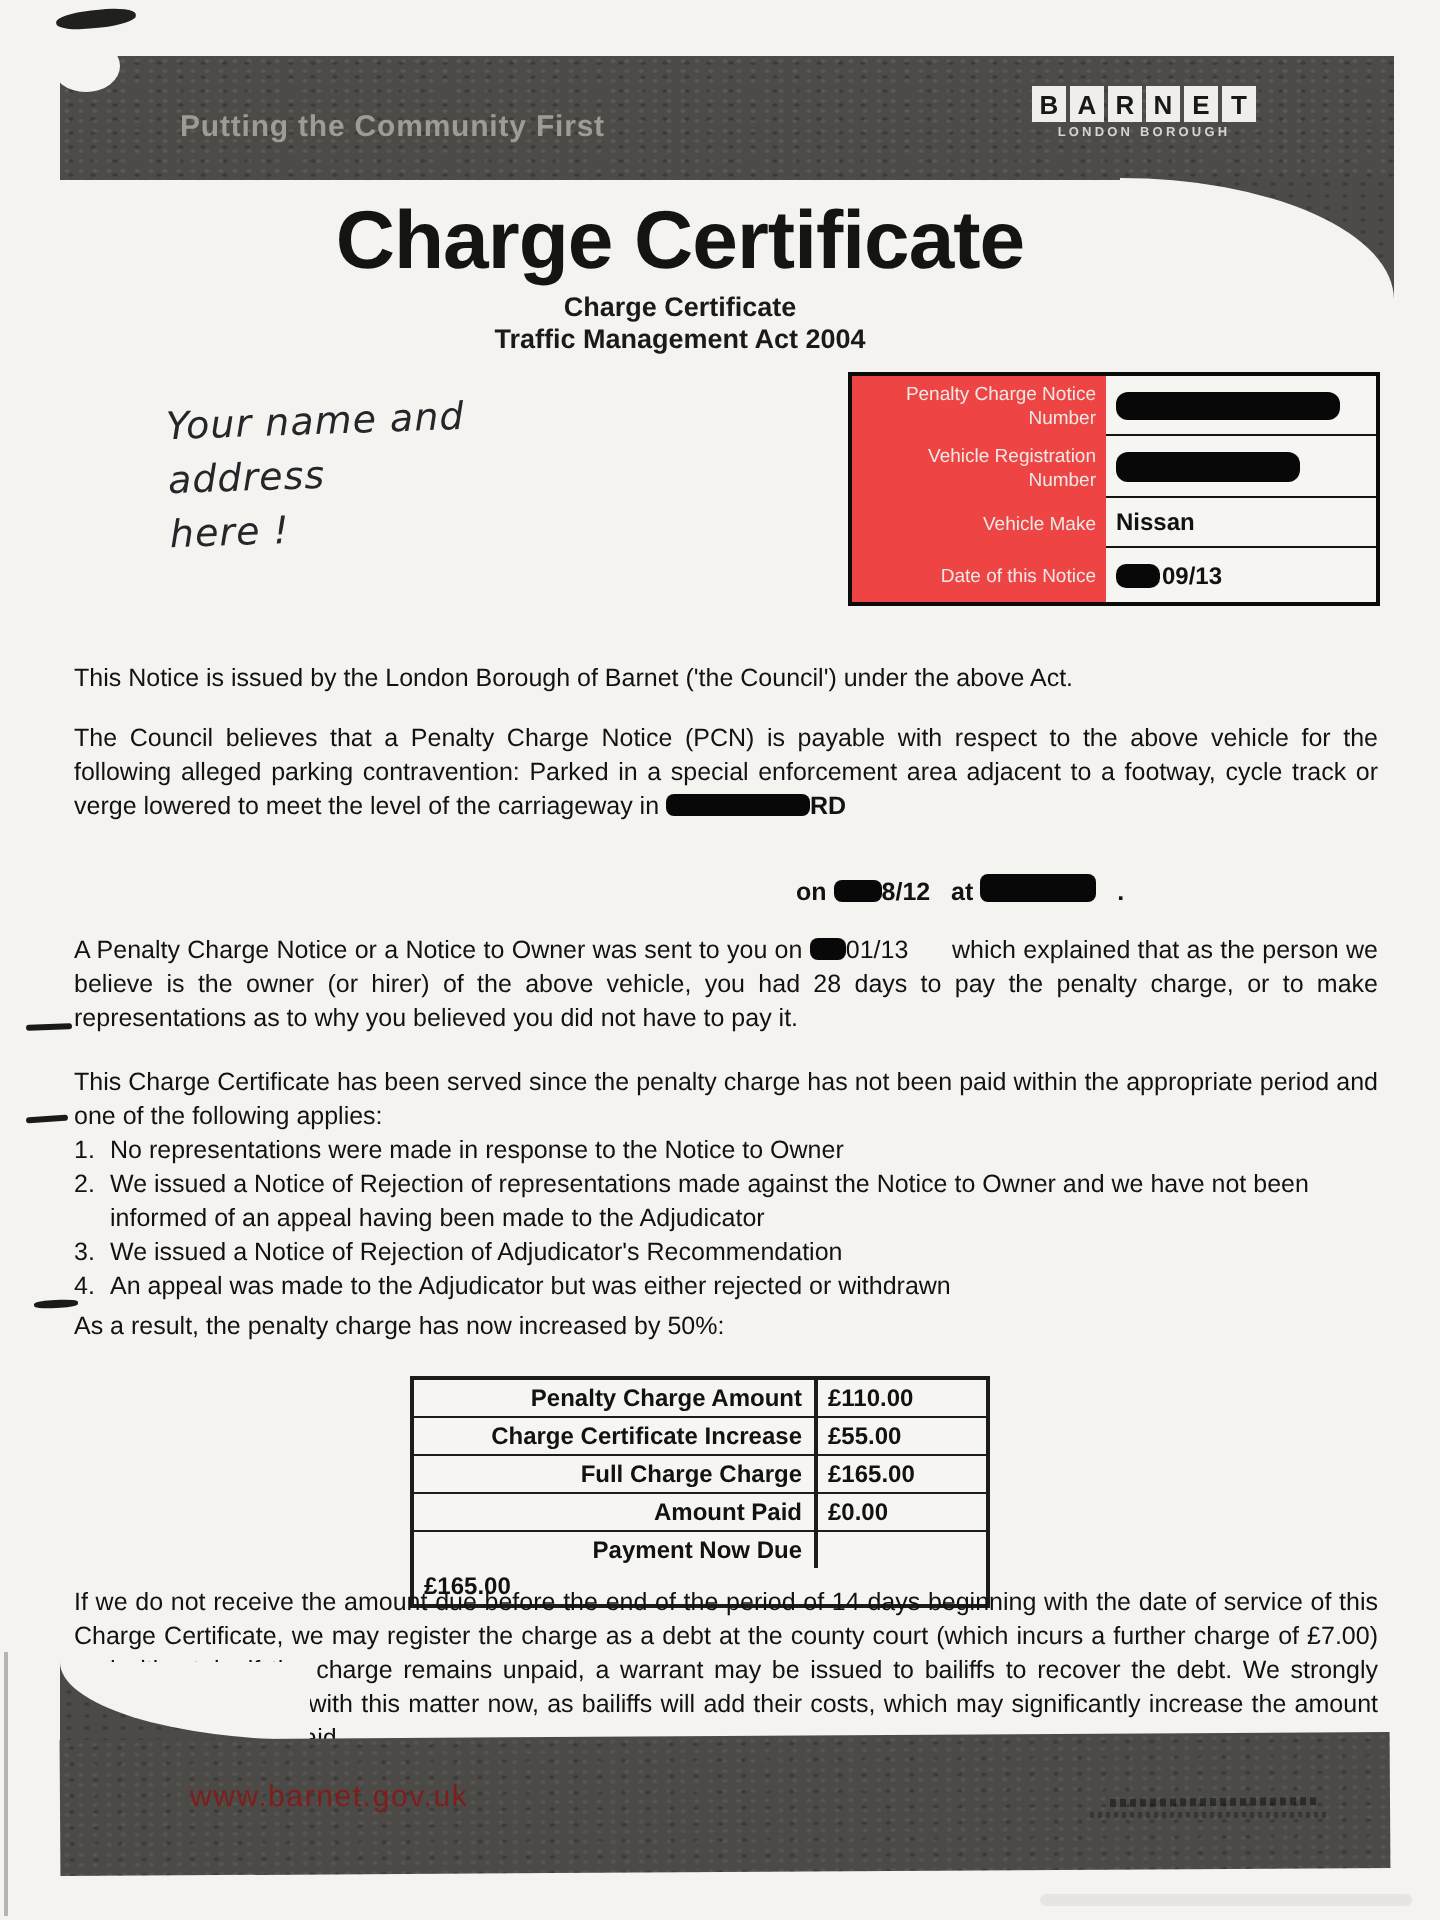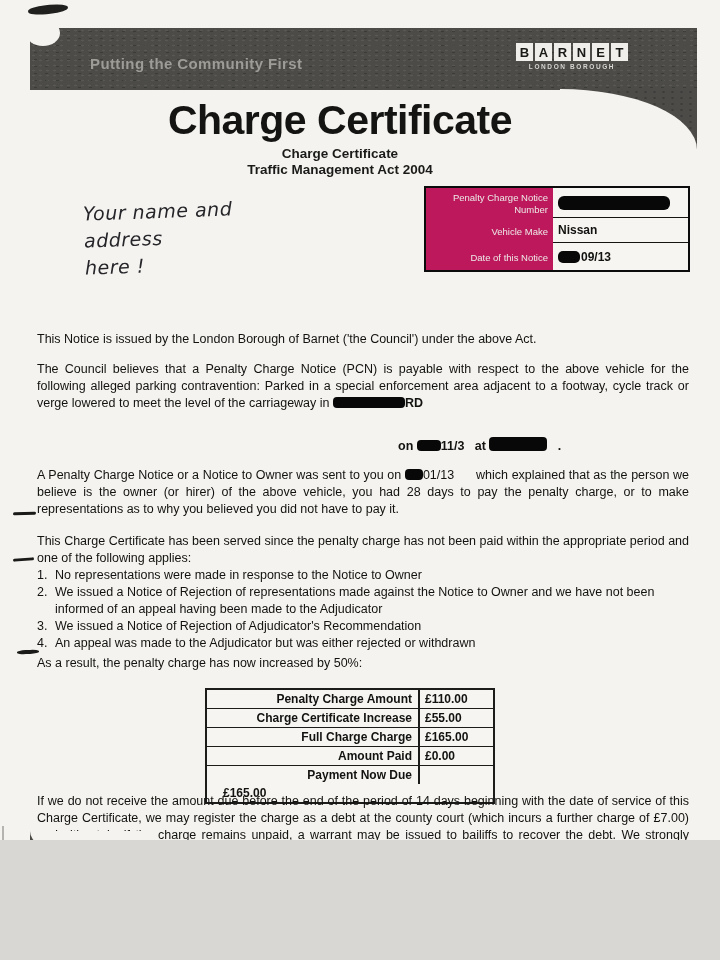--- a/index.html
+++ b/index.html
@@ -1,17 +1,17 @@
 <!DOCTYPE html>
 <html><head>
 <meta charset="utf-8">
 <style>
   html,body{margin:0;padding:0;background:#d8d7d3;}
   .page{
-    position:relative;width:720px;height:840px;margin:0 auto;
+    position:relative;width:720px;height:960px;margin:0 auto;
     background:#f4f3f0;overflow:hidden;
     font-family:"Liberation Sans",sans-serif;color:#161616;
   }
   
   .band{
     position:absolute;left:30px;top:28px;width:667px;height:62px;
     background-color:#4c4b48;
     background-image:
       radial-gradient(rgba(255,255,255,0.07) 1px, transparent 1.6px),
       radial-gradient(rgba(0,0,0,0.22) 1px, transparent 1.6px);
@@ -61,21 +61,21 @@
     font-family:"DejaVu Sans",sans-serif;font-style:italic;
     font-size:19px;color:#26262a;line-height:1.42;letter-spacing:.5px;
   }
   
   .details{
     position:absolute;left:424px;top:186px;width:262px;
     border:2.5px solid #0b0b0b;background:#0c0c0c;
   }
   .drow{display:flex;}
   .dlabel{
-    width:120px;background:#be185d;color:#eceae6;
+    width:120px;background:#ef4444;color:#eceae6;
     font-size:9.5px;line-height:1.25;text-align:right;
     padding:4px 5px 2px 2px;display:flex;flex-direction:column;justify-content:center;align-items:flex-end;
   }
   .dvalue{
     flex:1;background:#f6f5f2;display:flex;align-items:center;
     padding-left:5px;font-size:12px;font-weight:bold;color:#121210;
     border-bottom:1.5px solid #141412;
   }
   .drow:last-child .dvalue{border-bottom:none;}
   .redact{background:#080808;border-radius:6px;display:inline-block;}
@@ -98,21 +98,21 @@
   .li .txt{flex:1;}
   .mark{position:absolute;background:#1a1a18;border-radius:2px;}
   .mark.m1{left:13px;top:512px;width:23px;height:2.5px;transform:rotate(-2deg);}
   .mark.m2{left:13px;top:558px;width:21px;height:3px;transform:rotate(-4deg);}
   .mark.m3{left:17px;top:650px;width:22px;height:4px;transform:rotate(-3deg);border-radius:40%;}
   
   .ctable{
     position:absolute;left:205px;top:688px;width:286px;
     border:2.5px solid #1c1c1a;border-collapse:collapse;background:#f6f5f2;
   }
-  .ctable .trow{display:flex;border-bottom:1.5px solid #1c1c1a;padding-left:11px;}
+  .ctable .trow{display:flex;border-bottom:1.5px solid #1c1c1a;}
   .ctable .trow:last-child{border-bottom:none;flex-direction:column;}
   .ctable .tlabel{
     width:192px;text-align:right;font-size:12px;font-weight:bold;color:#121210;
     padding:2px 6px 2px 2px;border-right:2px solid #1c1c1a;
   }
   .ctable .tvalue{flex:1;font-size:12px;font-weight:bold;color:#121210;padding:2px 0 2px 5px;}
   
   .fband{
     position:absolute;left:30px;top:868px;width:665px;height:68px;
     transform:rotate(-0.35deg);
@@ -185,20 +185,26 @@
     <div>here !</div>
   </div>
 
   <div class="details">
     <div class="drow" style="height:30px;">
       <div class="dlabel">Penalty Charge Notice Number</div>
       <div class="dvalue">
         <span class="redact r1"></span>
       </div>
     </div>
+    <div class="drow" style="height:31px;">
+      <div class="dlabel">Vehicle Registration Number</div>
+      <div class="dvalue">
+        <span class="redact r2"></span>
+      </div>
+    </div>
     <div class="drow" style="height:25px;">
       <div class="dlabel">Vehicle Make</div>
       <div class="dvalue">Nissan</div>
     </div>
     <div class="drow" style="height:27px;">
       <div class="dlabel">Date of this Notice</div>
       <div class="dvalue">
         <span class="redact r3"></span>
           <span>09/13</span>
       </div>
@@ -207,21 +213,21 @@
 
   <div class="para single" style="top:331px;">This Notice is issued by the London Borough of Barnet ('the Council') under the above Act.</div>
 
   <div class="para" style="top:361px;">
     <span>The Council believes that a Penalty Charge Notice (PCN) is payable with respect to the above vehicle for the following alleged parking contravention:  Parked in a special enforcement area adjacent to a footway, cycle track or verge lowered to meet the level of the carriageway in</span>
     <span class="redact inline" style="width:72px;"></span><b>RD</b>
   </div>
 
   <div class="on-line">
     <span>on</span>
-    <span class="redact inline" style="width:24px;"></span><span>11/3</span>&nbsp;&nbsp;
+    <span class="redact inline" style="width:24px;"></span><span>8/12</span>&nbsp;&nbsp;
     <span>at</span>
     <span class="redact inline" style="width:58px;height:14px;"></span>&nbsp;&nbsp;&nbsp;<span>.</span>
   </div>
 
   <div class="para" style="top:467px;">
     <span>A Penalty Charge Notice or a Notice to Owner was sent to you on</span>
     <span class="redact inline" style="width:18px;"></span><span>01/13</span>&nbsp;&nbsp;&nbsp;&nbsp;&nbsp;
     <span>which explained that as the person we believe is the owner (or hirer) of the above vehicle, you had 28 days to pay the penalty charge, or to make representations as to why you believed you did not have to pay it.</span>
   </div>
 

